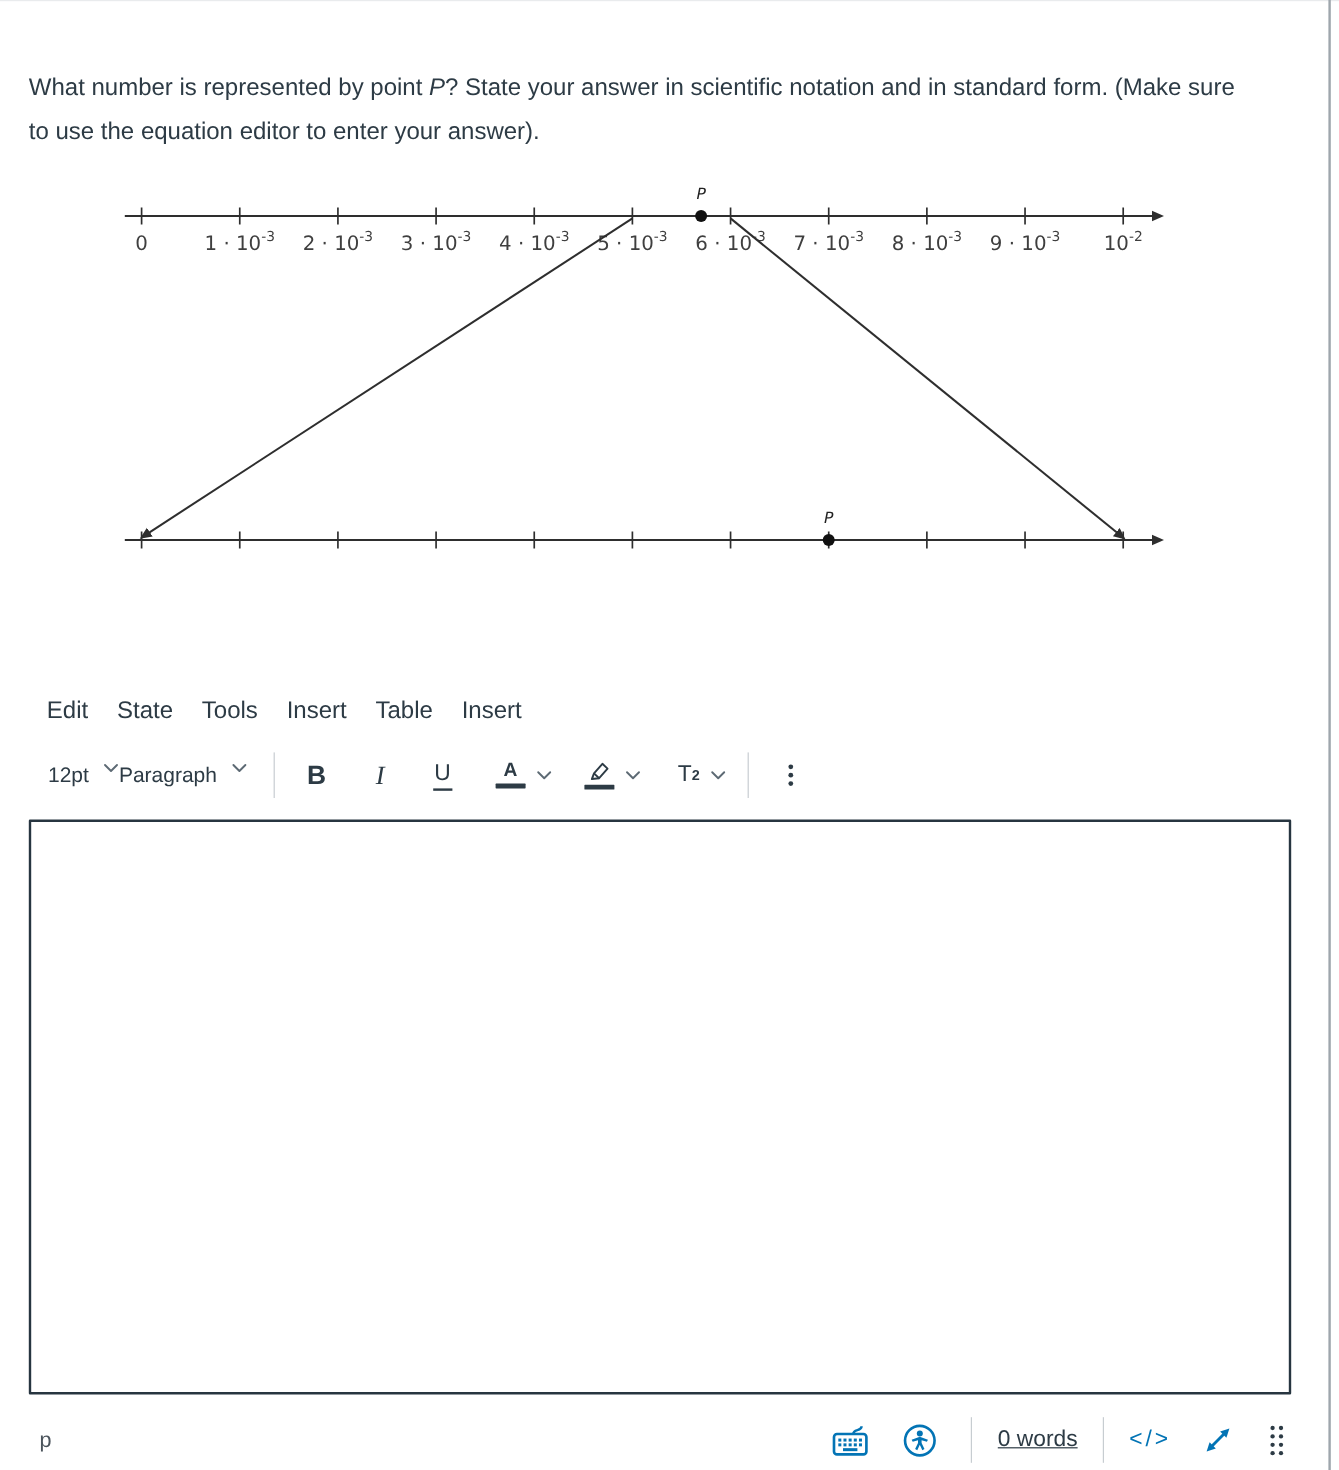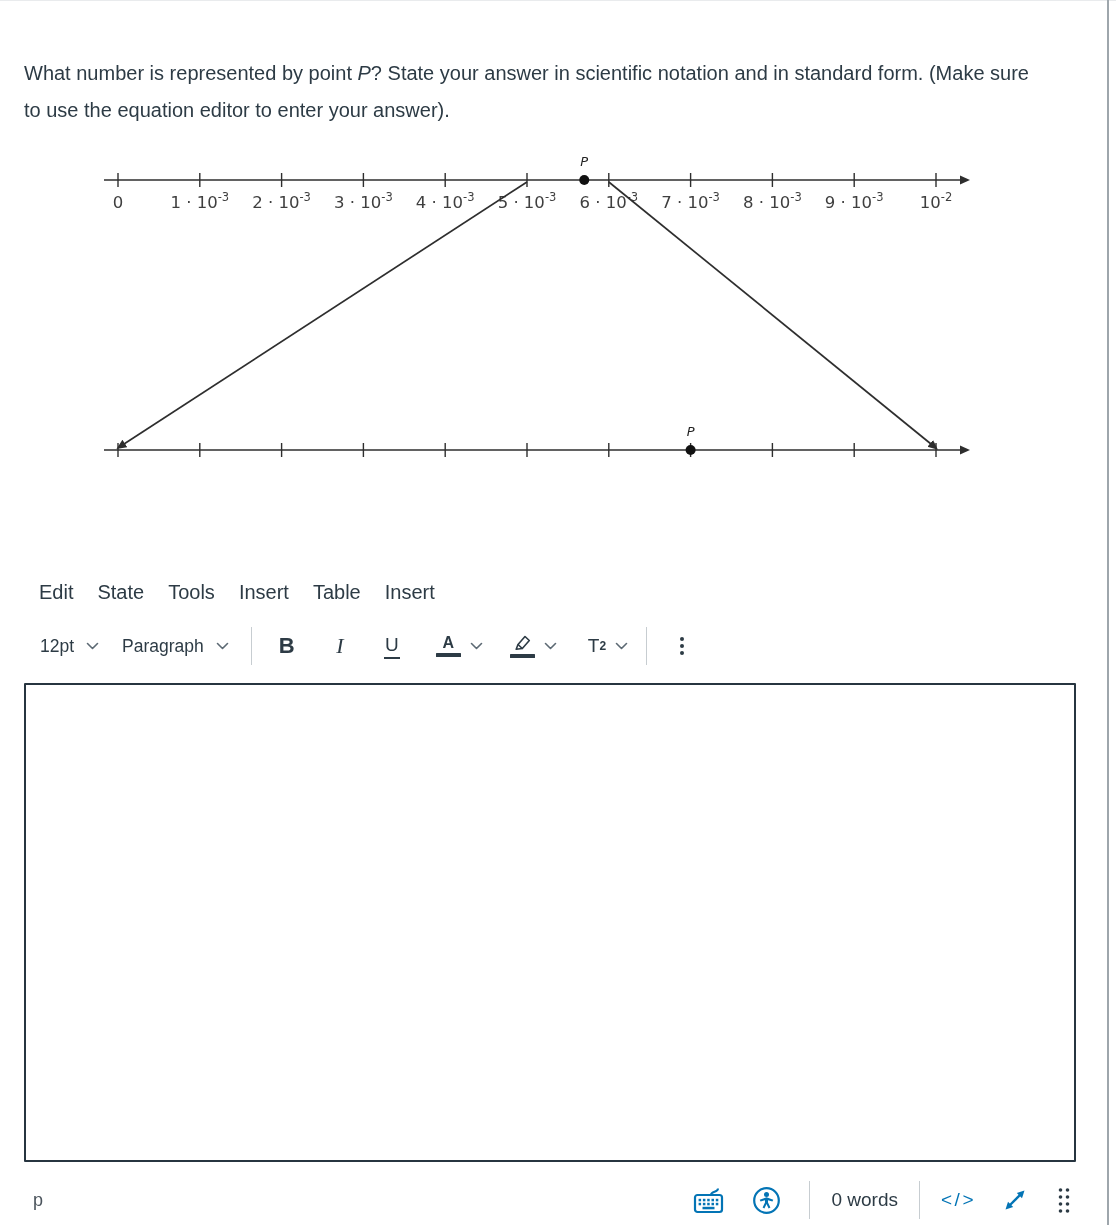--- a/index.html
+++ b/index.html
@@ -18,23 +18,23 @@
   
   .diagram { margin-top:13px; height:335px; }
 
   
   .menubar { display:flex; align-items:center; gap:24px; padding-left:39px; margin-top:100px; height:30px; }
   .menu-item { background:none; border:0; padding:0; cursor:pointer;
                font-family:"Liberation Sans",sans-serif; font-size:20px; color:#2D3B45; }
 
   
   .toolbar { display:flex; align-items:center; padding-left:40px; margin-top:16px; height:46px; }
-  .tb-drop { display:flex; align-items:center; gap:12px; background:none; border:0; padding:0; cursor:pointer;
+  .tb-drop { display:flex; gap:12px; background:none; border:0; padding:0; cursor:pointer;
              font-family:"Liberation Sans",sans-serif; font-size:17.5px; color:#2D3B45; }
-  .drop-para { margin-left:23px; }
+  .drop-para { }
   .tdiv { width:1px; height:38px; background:#C7CDD1; margin-left:22px; flex:0 0 auto; }
   .tdiv2 { margin-left:18px; }
   .tb-btn { background:none; border:0; padding:0; cursor:pointer; color:#2D3B45;
             display:flex; align-items:center; justify-content:center; height:40px;
             font-family:"Liberation Sans",sans-serif; }
   .bold      { margin-left:20px; width:30px; font-weight:700; font-size:22px; }
   .italic    { margin-left:26px; width:24px; font-family:"Liberation Serif",serif; font-style:italic; font-size:22px; }
   .underline { margin-left:26px; width:28px; font-size:19px; }
   .underline span { border-bottom:2px solid #2D3B45; padding:0 1px 1px 1px; }
   .colorbtn  { flex-direction:column; gap:3px; }
@@ -53,21 +53,21 @@
                  border:2px solid #273540; border-radius:1px; cursor:text; }
 
   
   .statusbar { margin:16px 44px 0 33px; height:44px; display:flex; align-items:center; justify-content:space-between; }
   .elem-path { font-size:18px; color:#4B545C; }
   .status-right { display:flex; align-items:center; }
   .icon-btn { background:none; border:0; padding:0; cursor:pointer; display:flex; align-items:center; justify-content:center; }
   .kb-btn   { margin-right:27px; }
   .sdiv { width:1px; height:38px; background:#C7CDD1; }
   .sdiv-a { margin-left:27px; }
-  .word-count { font-size:19px; color:#2D3B45; margin:0 21px; }
+  .word-count { font-size:19px; color:#2D3B45; margin:0 21px;text-decoration:underline; }
   .html-btn { color:#0374B5; font-size:19px; letter-spacing:2.5px; margin:0 23px 0 21px;
               font-family:"Liberation Sans",sans-serif; }
   .resize-btn { margin-right:25px; }
 </style>
 </head>
 <body>
 
 <div class="page-topline"></div>
 <div class="page-vline"></div>
 

